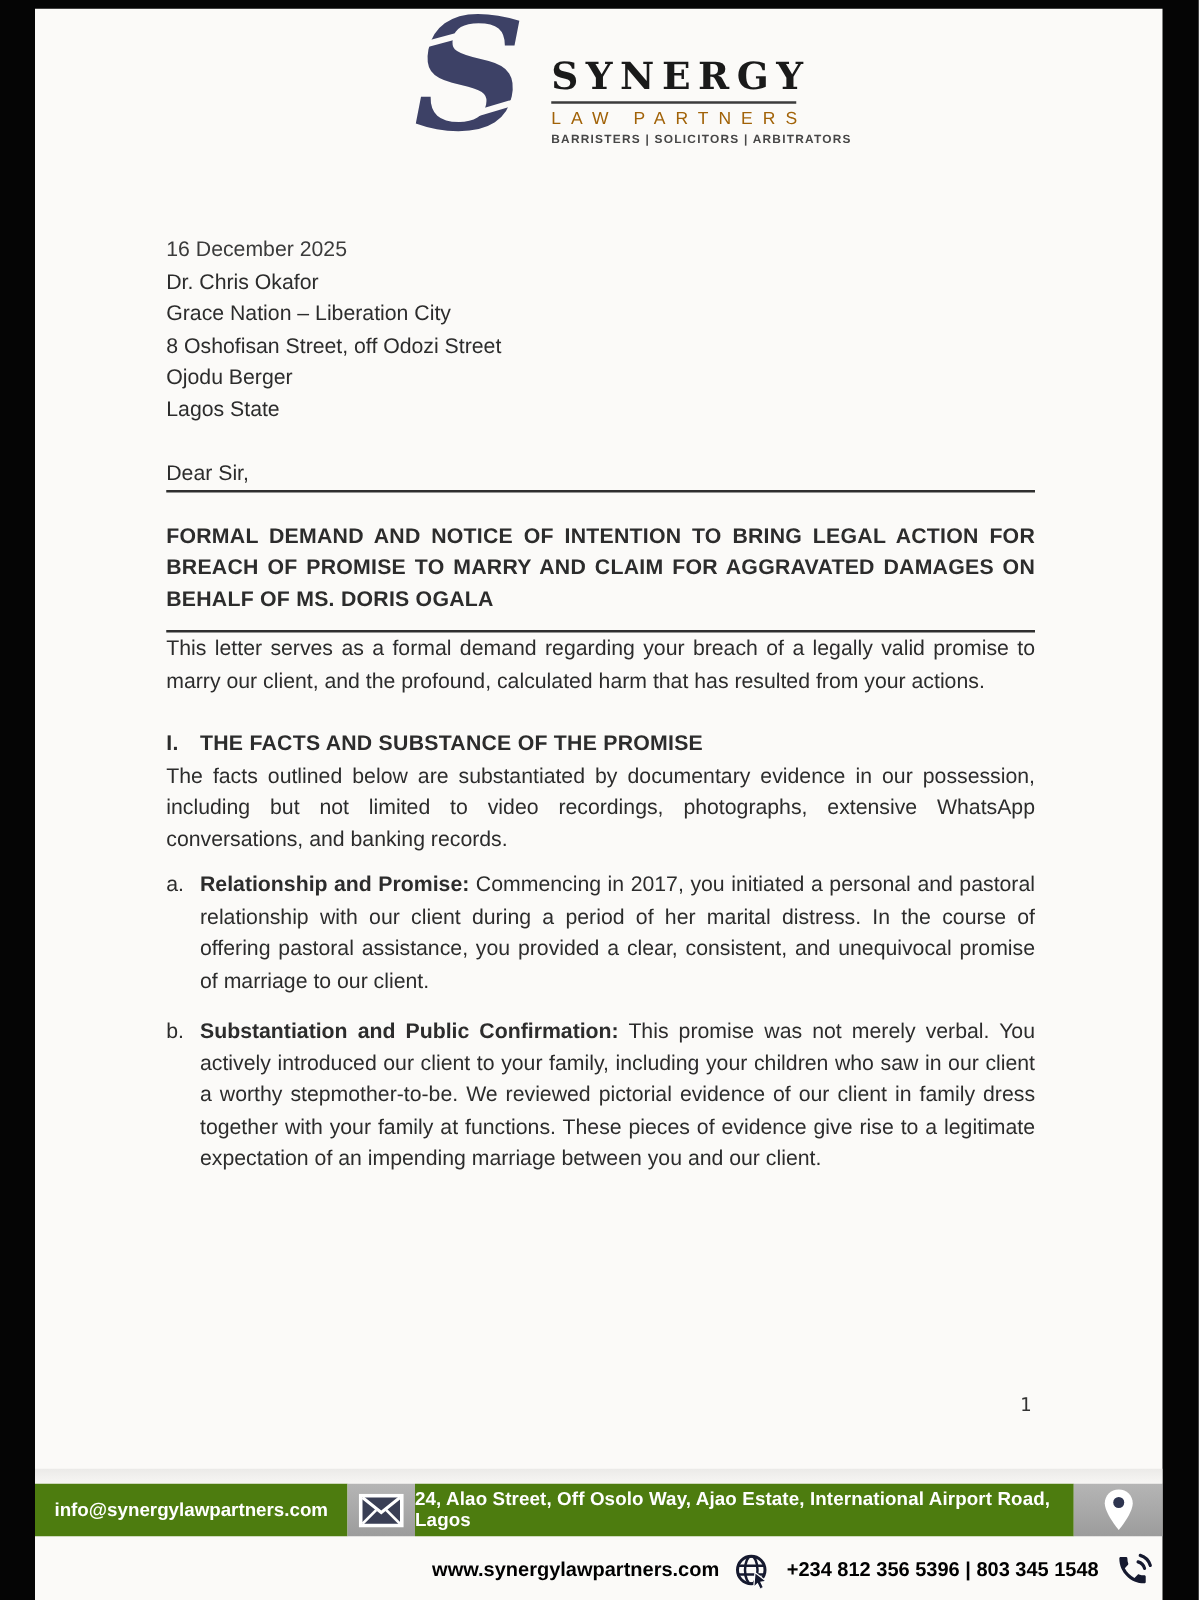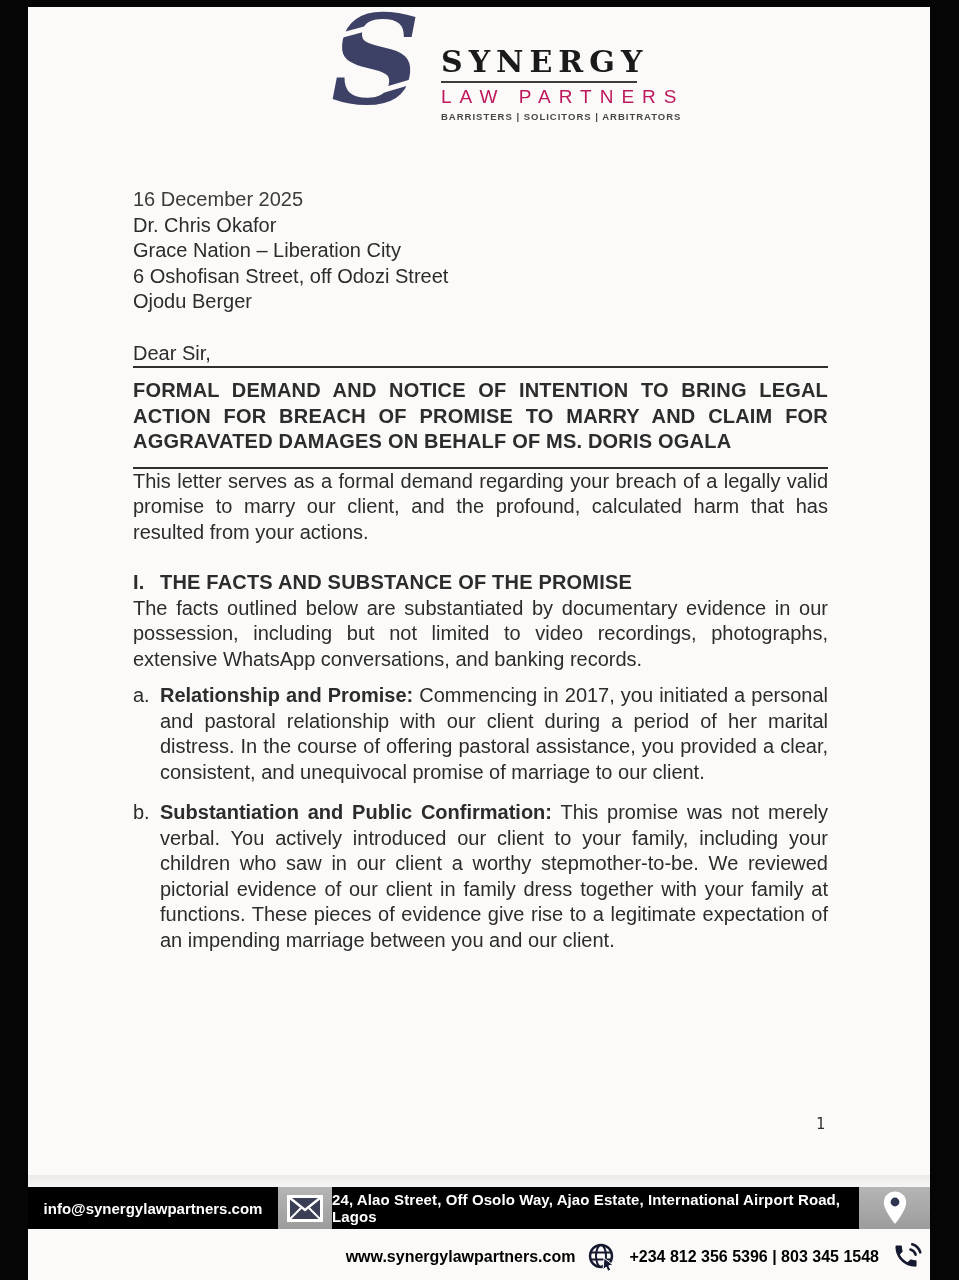--- a/index.html
+++ b/index.html
@@ -18,38 +18,38 @@
   }
   .logo{display:flex;align-items:flex-start;}
   .s-mark{width:118px;height:104px;flex:0 0 auto;}
   .wordmark{margin-left:6px;margin-top:40px;width:200px;}
   .brand{
     font-family:"DejaVu Serif",serif;font-weight:700;font-size:30px;
     letter-spacing:6px;color:#1a1a1a;line-height:1;white-space:nowrap;
   }
   .brand-rule{border-top:2px solid #3c3c3c;margin:4px 0 4px 0;width:196px;}
   .sub-brand{
-    font-size:19px;letter-spacing:8px;color:#be185d;line-height:1;white-space:nowrap;
+    font-size:14px;letter-spacing:8px;color:#a16207;line-height:1;white-space:nowrap;
   }
   .tagline{
     margin-top:5px;font-size:9.5px;font-weight:700;letter-spacing:1px;
     color:#474747;white-space:nowrap;
   }
   
   .content{
     position:absolute;left:105px;top:180px;width:695px;
-    color:#2c2c2c;font-size:20px;line-height:25.5px;
+    color:#2c2c2c;font-size:17px;line-height:25.5px;
   }
   .content p{margin:0;}
   .date{margin-bottom:26px;color:#3b3b3b;}
   .recipient{margin-bottom:26px;}
   .salutation{margin-bottom:13px;}
   .subject{
     border-top:2.5px solid #2f2f2f;border-bottom:2.5px solid #2f2f2f;
-    padding:10px 0 12px 0;font-weight:700;text-align:justify;
+    padding:22px 0 12px 0;font-weight:700;text-align:justify;
     letter-spacing:.2px;
   }
   .intro{margin-top:21px;}
   .demand{margin-top:25px;text-align:justify;}
   .section-heading{
     margin-top:25px;display:flex;font-weight:700;letter-spacing:.2px;
   }
   .section-heading .numeral{flex:0 0 27px;}
   .section-intro{text-align:justify;}
   .list-item{display:flex;}
@@ -64,21 +64,21 @@
   
   .bar-shadow{
     position:absolute;left:0;right:0;top:1168px;height:12px;
     background:linear-gradient(#e7e6e4,#f6f5f3);opacity:.8;
   }
   .footer-bar{
     position:absolute;left:0;right:0;top:1180px;height:42px;
     display:flex;align-items:stretch;
   }
   .seg{display:flex;align-items:center;justify-content:center;}
-  .seg.navy{background:#000000;color:#ffffff;font-weight:700;}
+  .seg.navy{background:#4d7c0f;color:#ffffff;font-weight:700;}
   .seg.gray{background:linear-gradient(#b5b5b5,#9c9c9c);}
   .seg-email{flex:0 0 250px;font-size:15px;}
   .seg-env{flex:0 0 54px;}
   .seg-address{flex:1;font-size:15px;letter-spacing:.1px;}
   .seg-pin{flex:0 0 71px;}
   .contact-row{
     position:absolute;top:1233px;right:8px;height:34px;
     display:flex;align-items:center;gap:13px;
     font-weight:700;font-size:16px;color:#000000;white-space:nowrap;
   }
@@ -104,22 +104,23 @@
       </div>
     </div>
   </header>
 
   <main class="content">
     <p class="date">16 December 2025</p>
 
     <div class="recipient">
       <div>Dr. Chris Okafor</div>
       <div>Grace Nation – Liberation City</div>
-      <div>6 Oshofisan Street, off Odozi Street</div>
+      <div>8 Oshofisan Street, off Odozi Street</div>
       <div>Ojodu Berger</div>
+      <div>Lagos State</div>
     </div>
 
     <p class="salutation">Dear Sir,</p>
 
     <div class="subject">FORMAL DEMAND AND NOTICE OF INTENTION TO BRING LEGAL ACTION FOR BREACH OF PROMISE TO MARRY AND CLAIM FOR AGGRAVATED DAMAGES ON BEHALF OF MS. DORIS OGALA</div>
 
 
     <p class="demand">This letter serves as a formal demand regarding your breach of a legally valid promise to marry our client, and the profound, calculated harm that has resulted from your actions.</p>
 
     <div class="section-heading">

